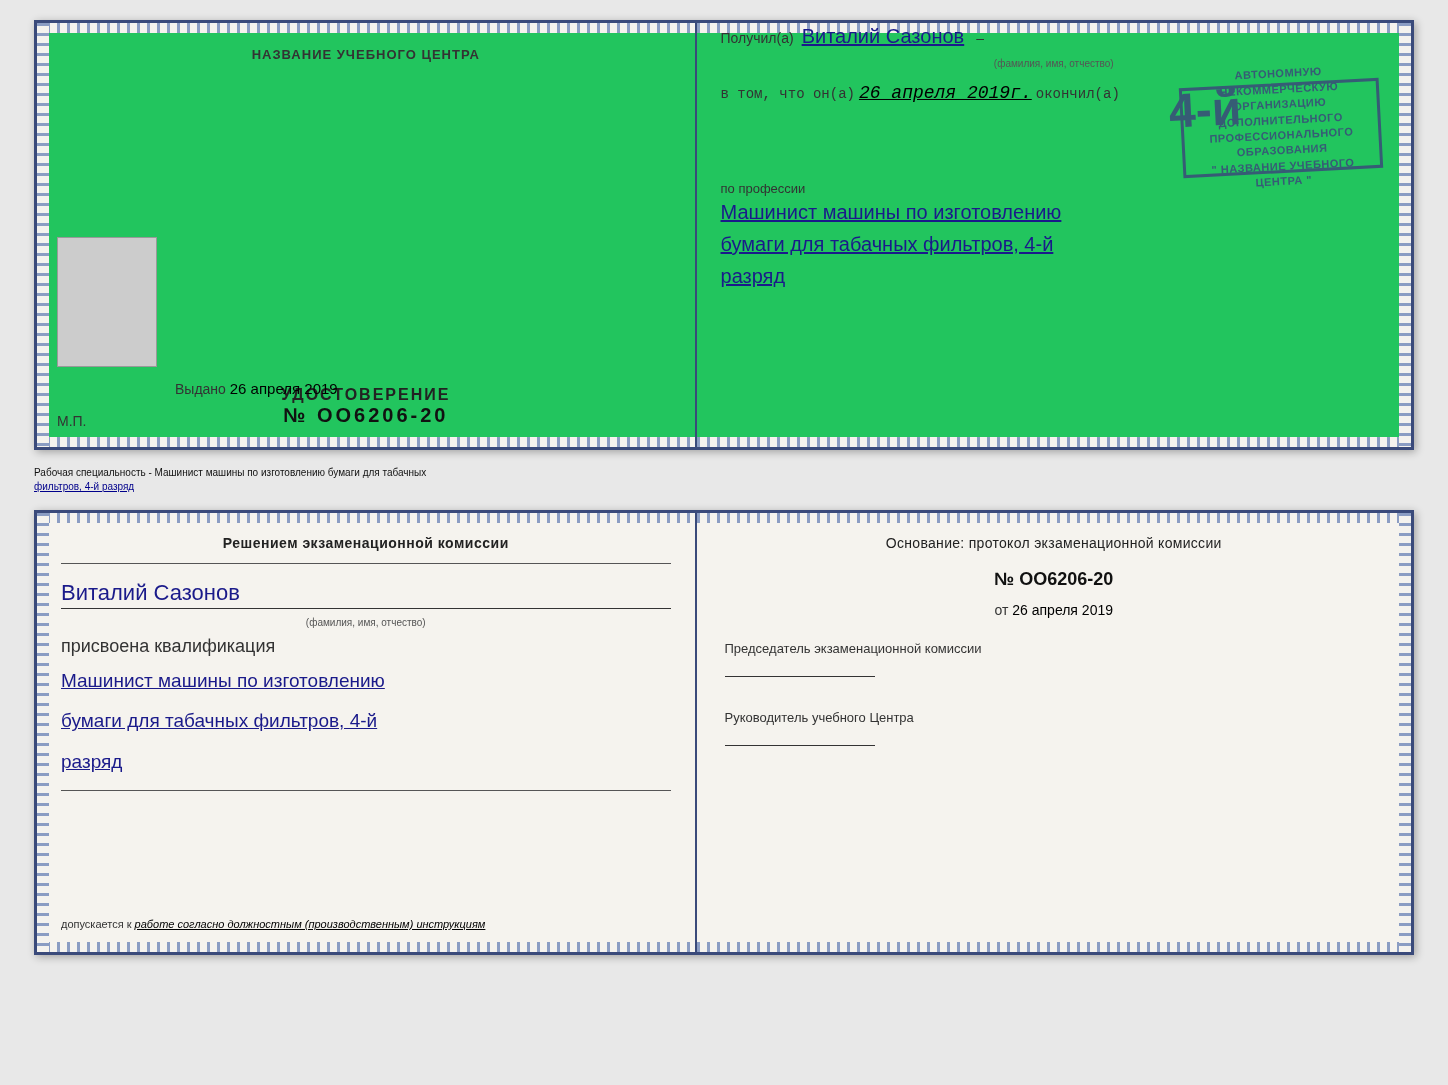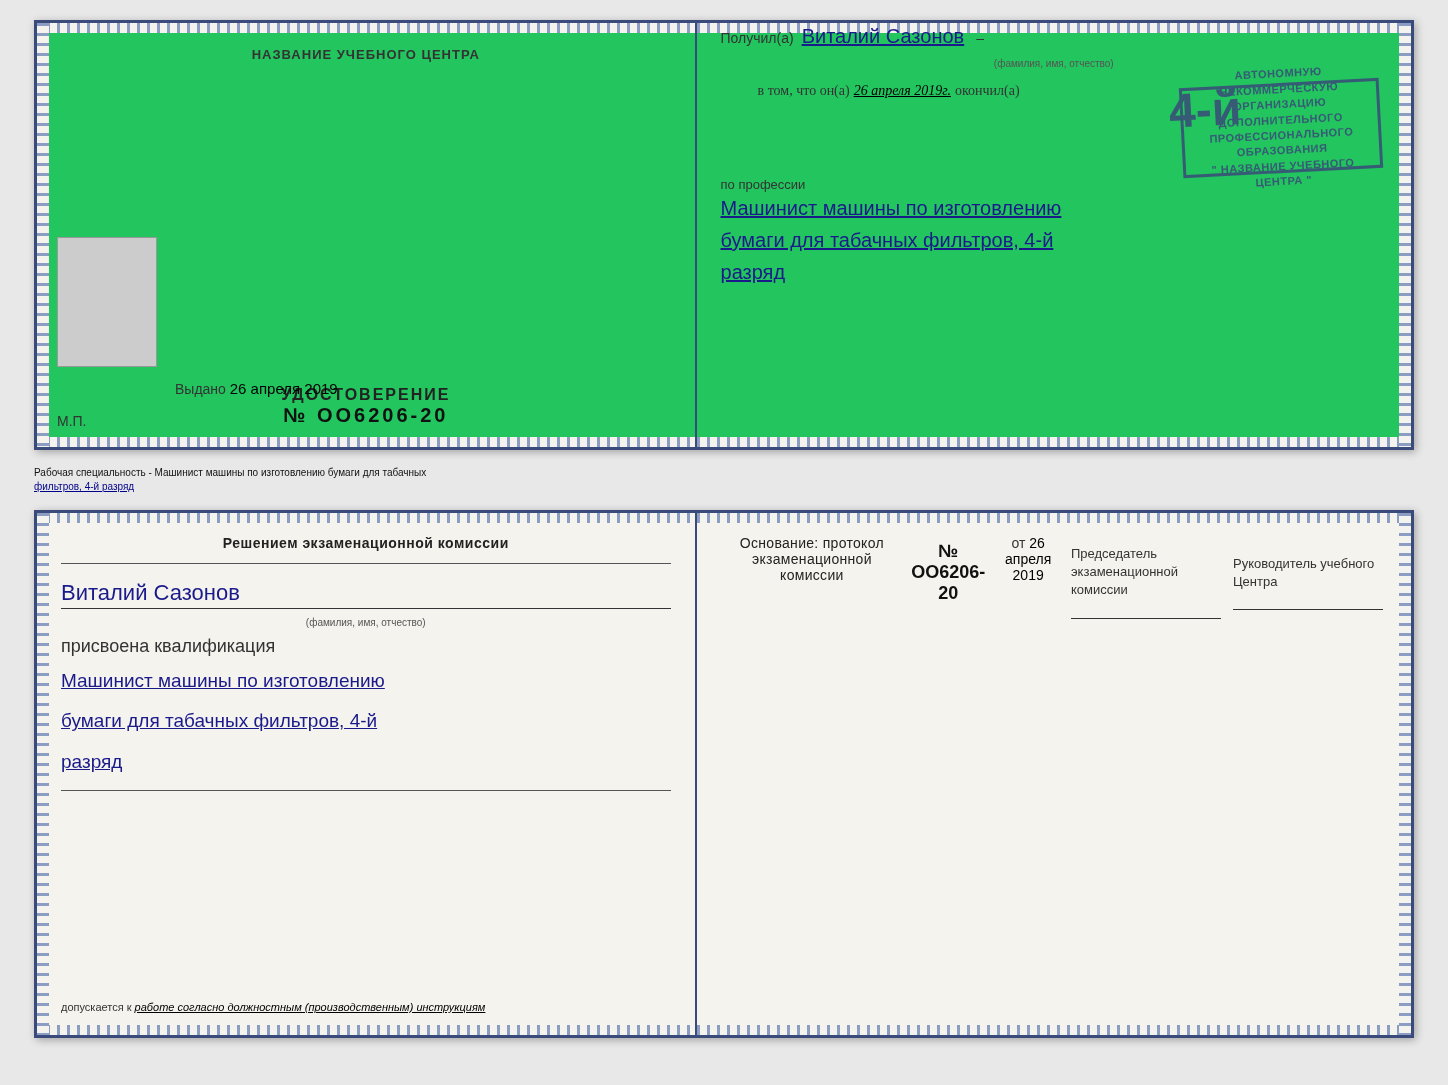--- a/index.html
+++ b/index.html
@@ -131,31 +131,30 @@
     .subtitle-small {
       font-size: 10px;
       color: #555;
       font-family: Arial, sans-serif;
       text-align: center;
     }
 
     .vtom-line {
       font-size: 14px;
       color: #333;
-      font-family: Liberation Serif, serif;
+      font-family: Liberation Mono, monospace;
       display: flex;
       align-items: baseline;
       gap: 4px;
       margin-top: 4px;
-      margin-left: 37px;
     }
 
     .vtom-line .handwritten-date {
       font-style: italic;
-      font-size: 14px;
+      font-size: 18px;
       color: #000;
       text-decoration: underline;
     }
 
     .professiya-block {
       margin-top: 8px;
     }
 
     .professiya-block .label-small {
       font-size: 13px;
@@ -184,41 +183,42 @@
 
     .separator-text .underline-text {
       text-decoration: underline;
       color: #00008b;
     }
 
     
     .document-bottom {
       display: flex;
       width: 1380px;
-      height: 528px;
+      height: 445px;
       border: 3px solid #3a4a7a;
       background: #f5f3ee;
       position: relative;
       box-shadow: 2px 2px 8px rgba(0,0,0,0.3);
     }
 
     .doc-bottom-left {
       width: 48%;
       border-right: 2px solid #3a4a7a;
       padding: 22px 24px;
       display: flex;
       flex-direction: column;
       gap: 8px;
       position: relative;
     }
 
     .doc-bottom-right {
       width: 52%;
       padding: 22px 28px;
       display: flex;
+      flex-direction: column;
       gap: 12px;
       position: relative;
     }
 
     .komissia-title {
       font-size: 14px;
       font-family: Arial, sans-serif;
       color: #222;
       font-weight: bold;
       letter-spacing: 0.5px;

